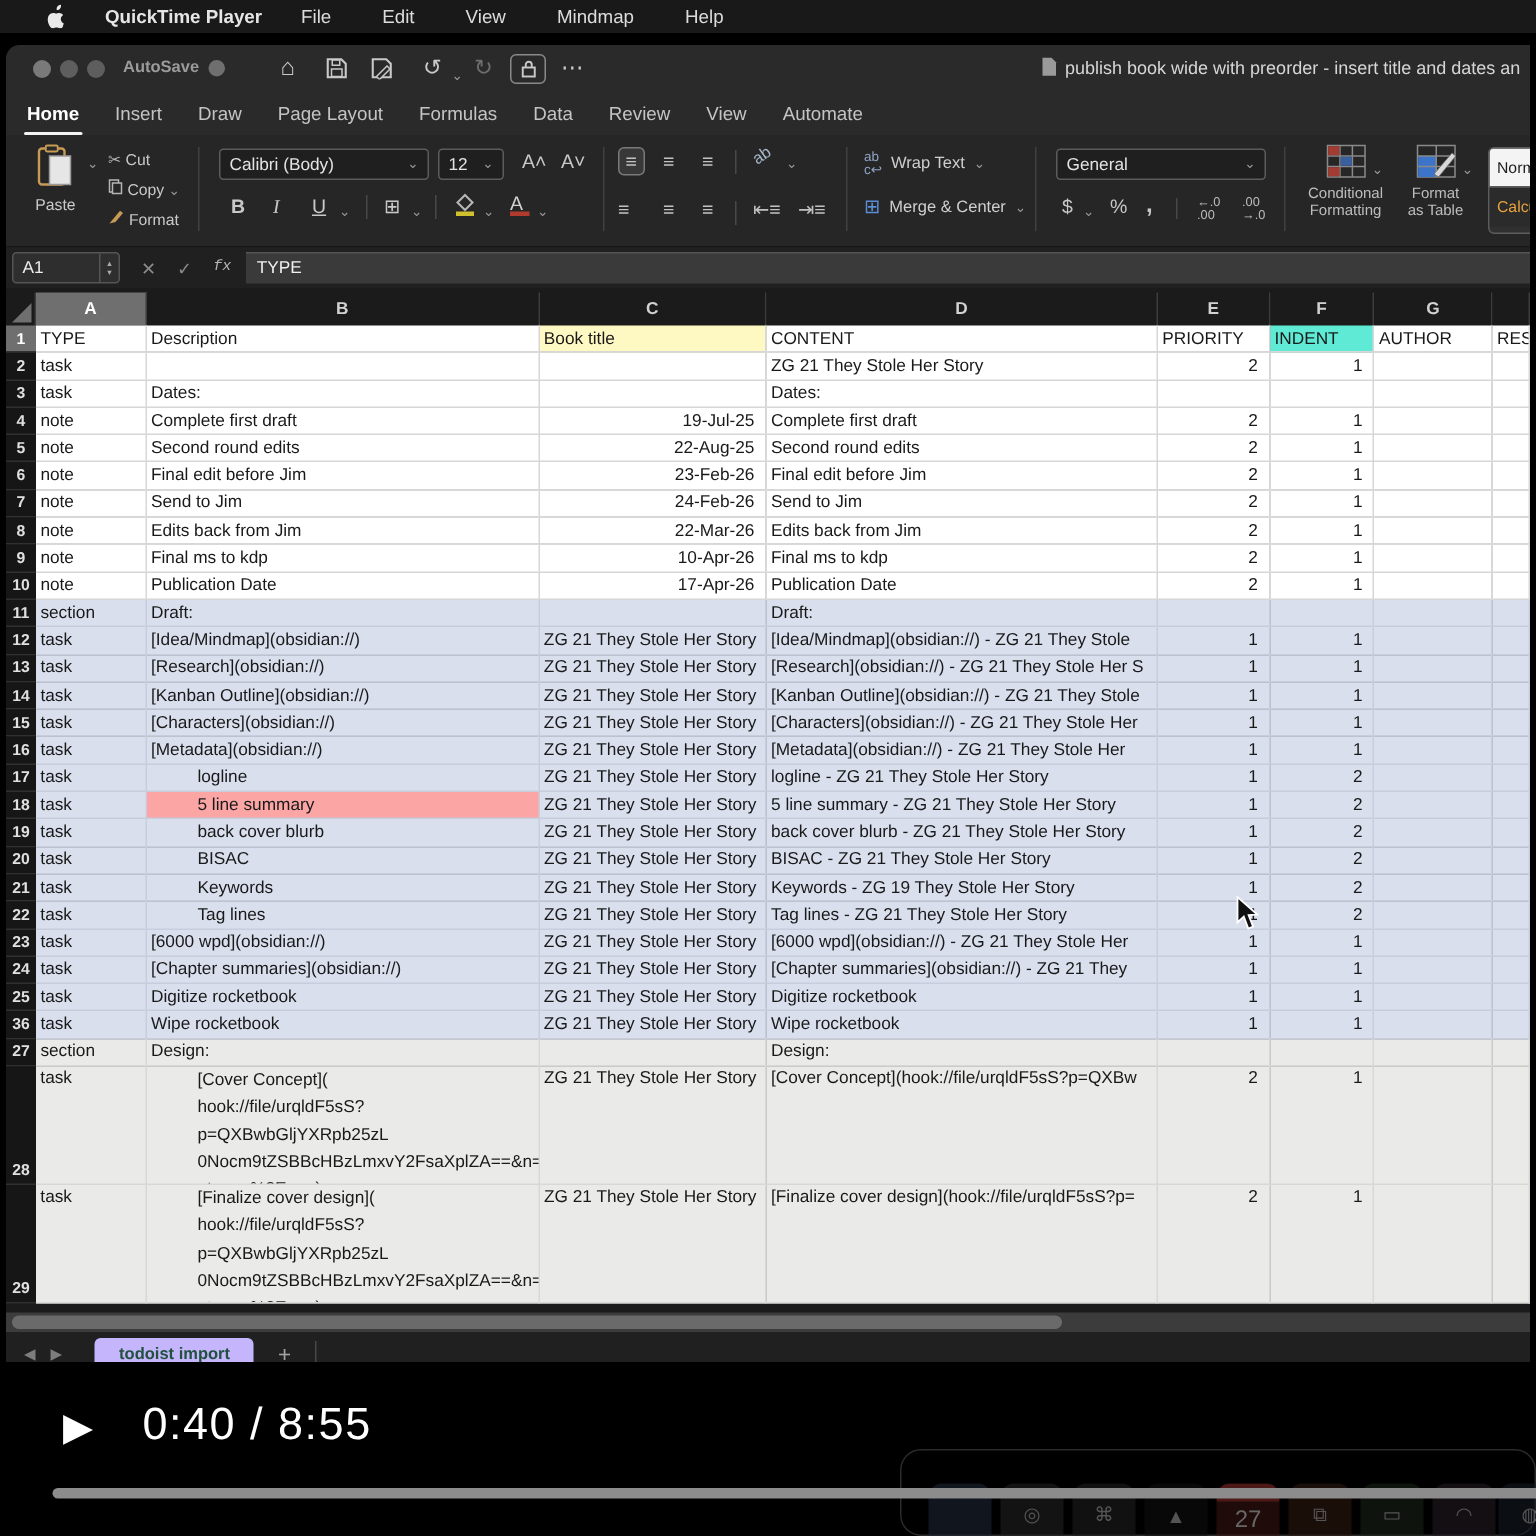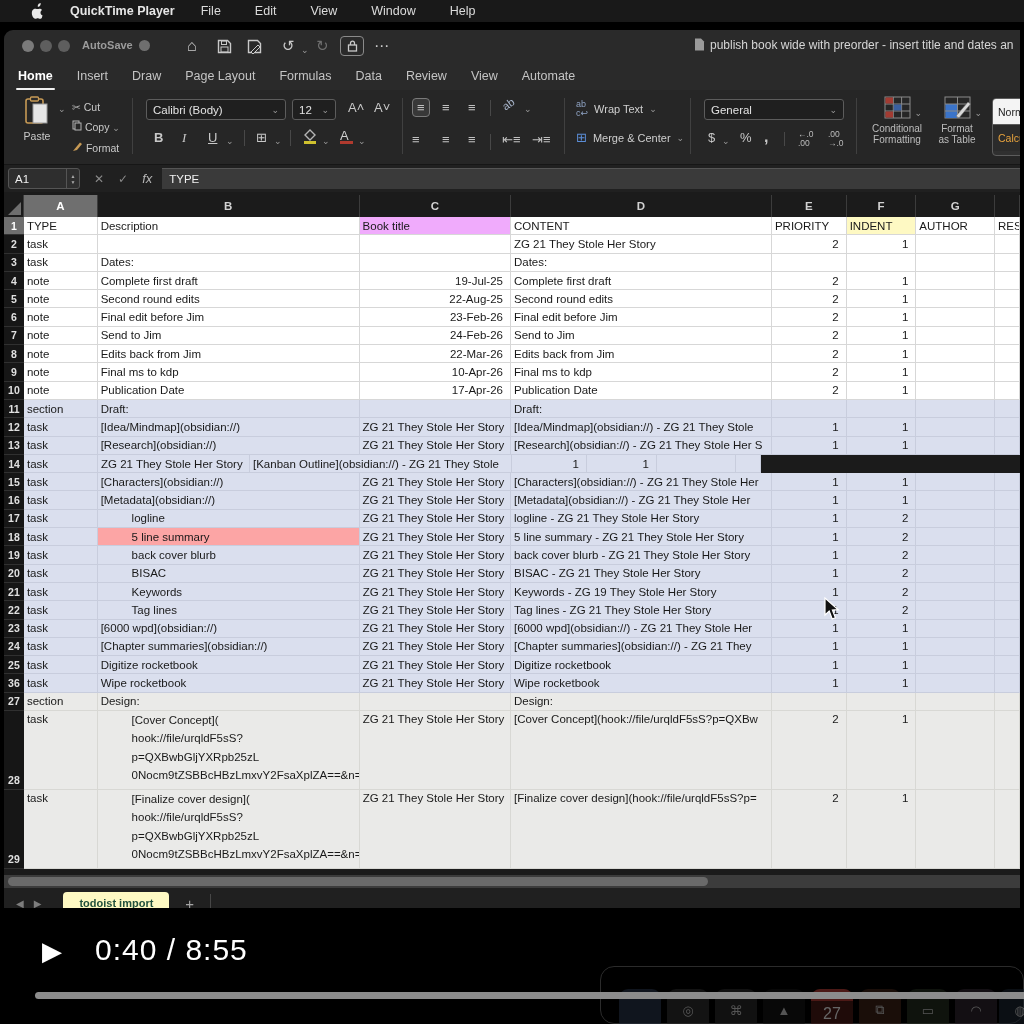--- a/index.html
+++ b/index.html
@@ -46,21 +46,21 @@
   .grp2 { font-size:8.5px; color:#bdbdbd; line-height:1.1; }
 
   
   #formulabar { position:absolute; left:0; top:135px; width:100%; height:27px; background:#202020;
     display:flex; align-items:center; }
   #namebox { width:72px; height:21px; margin-left:4px; background:#2e2e2e; border:1px solid #555;
     border-radius:3px; color:#eee; font-size:11.5px; display:flex; align-items:center; padding-left:6px; }
   #namebox .stepper { margin-left:auto; width:13px; height:100%; border-left:1px solid #555;
     display:flex; flex-direction:column; align-items:center; justify-content:center; font-size:5px; color:#aaa; line-height:1.2; }
   .fb-btn { color:#8a8a8a; font-size:12px; margin-left:14px; }
-  #fx { font-style:italic; font-family:Liberation Sans, sans-serif; color:#b5b5b5; font-size:13px; margin-left:14px; }
+  #fx { font-style:italic; font-family:Liberation Mono, monospace; color:#b5b5b5; font-size:10px; margin-left:14px; }
   #fb-input { flex:1; height:21px; margin-left:10px; background:#3a3a3a; border-top:1px solid #555;
     color:#f0f0f0; font-size:11.5px; display:flex; align-items:center; padding-left:7px; }
 
   
   #sheet { position:absolute; left:0; top:162px; width:100%; height:713px; background:#1b1b1b; }
   #colheads { position:absolute; left:0; top:3px; height:22px; width:100%; display:flex; }
   #corner { width:20px; height:22px; background:#1b1b1b; border-right:1px solid #3c3c3c; position:relative; }
   #corner::after { content:""; position:absolute; right:2px; bottom:2px; border-left:13px solid transparent; border-bottom:13px solid #6f6f6f; }
   .colhead { height:22px; display:flex; align-items:center; justify-content:center; color:#d2d2d2;
     font-size:11.5px; font-weight:bold; background:#1b1b1b; border-right:1px solid #3c3c3c; }
@@ -78,21 +78,21 @@
   .wrapped div { line-height:18.3px; }
 
   
   #hscroll { position:absolute; left:0; top:845px; width:100%; height:13px; background:#3c3c3c; }
   #hthumb { position:absolute; left:4px; top:2px; width:700px; height:9px; background:#6a6a6a; border-radius:5px; }
 
   
   #tabbar { position:absolute; left:0; top:858px; width:100%; height:30px; background:#202020;
     display:flex; align-items:center; }
   .sheetnav { color:#7d7d7d; font-size:10px; margin-left:12px; }
-  #sheettab { margin-left:22px; background:#fef9c3; border-radius:4px; height:22px; padding:0 16px;
+  #sheettab { margin-left:22px; background:#c4b5fd; border-radius:4px; height:22px; padding:0 16px;
     display:flex; align-items:center; color:#21503c; font-size:11px; font-weight:bold; }
   #addsheet { color:#a5a5a5; font-size:15px; margin-left:16px; }
   #tabdiv { width:1px; height:18px; background:#474747; margin-left:16px; }
 
   
   #statusbar { position:absolute; left:0; top:888px; width:100%; height:20px; background:#262626;
     border-top:1px solid #111; display:flex; align-items:center; color:#8f8f8f; font-size:11px; }
   #ready { margin-left:25px; }
   #acc { margin-left:30px; display:flex; align-items:center; gap:6px; }
 
@@ -117,21 +117,21 @@
   <span style="display:flex;align-items:center;">
     <svg width="14" height="16" viewBox="0 0 13 15">
         <path d="M9.5 2.3c.6-.8.5-1.9.4-2.3-.8.1-1.7.6-2.2 1.3-.5.6-.6 1.6-.4 2.2.9.1 1.7-.4 2.2-1.2zM11 14c-.7 1-2.2 1-2.9.6-.7-.3-1.3-.3-2 0-.8.4-2.1.4-2.9-.7C1.7 12 1 8.5 2.5 6.6c.7-.9 1.8-1.4 2.8-1.3.6 0 1.2.4 1.7.4.5 0 1-.4 1.8-.4 1 0 1.9.5 2.5 1.3-2.2 1.3-1.8 4.3.4 5.2-.3.8-.5 1.4-.7 2.2z" fill="#e8e8e8"></path>
       </svg>
   </span>
   <span class="app-name">QuickTime Player</span>
   <span id="menu-items" style="display:flex;gap:34px;">
       <span class="mitem">File</span>
       <span class="mitem">Edit</span>
       <span class="mitem">View</span>
-      <span class="mitem">Window</span>
+      <span class="mitem">Mindmap</span>
       <span class="mitem">Help</span>
     </span>
 </div>
 
 <div id="xlwin">
 
   <div id="titlebar">
     <span class="tl" style="left:18px;background:#7a7a7a;"></span>
     <span class="tl" style="left:36px;background:#5e5e5e;"></span>
     <span class="tl" style="left:54px;background:#5e5e5e;"></span>
@@ -328,24 +328,24 @@
         <div class="colhead" style="width: 75px;">E</div>
         <div class="colhead" style="width: 70px;">F</div>
         <div class="colhead" style="width: 79px;">G</div>
         <div class="colhead" style="width: 25px;"></div>
       </div>
     <div id="grid">
         <div class="row" style="height: 18.31px; --gl: #d7d7d7;">
           <div class="rn sel">1</div>
           <div class="cell" style="width: 74px; background: rgb(255, 255, 255);">TYPE</div>
           <div class="cell" style="width: 263px; background: rgb(255, 255, 255);">Description</div>
-          <div class="cell" style="width: 152px; background: #f0abfc;">Book title</div>
+          <div class="cell" style="width: 152px; background: #fef9c3;">Book title</div>
           <div class="cell" style="width: 262px; background: rgb(255, 255, 255);">CONTENT</div>
           <div class="cell" style="width: 75px; background: rgb(255, 255, 255);">PRIORITY</div>
-          <div class="cell" style="width: 70px; background: #fef9c3;">INDENT</div>
+          <div class="cell" style="width: 70px; background: #5eead4;">INDENT</div>
           <div class="cell" style="width: 79px; background: rgb(255, 255, 255);">AUTHOR</div>
           <div class="cell" style="width: 25px; background: rgb(255, 255, 255);">RES</div>
         </div>
         <div class="row" style="height: 18.31px; --gl: #d7d7d7;">
           <div class="rn">2</div>
           <div class="cell" style="width: 74px; background: rgb(255, 255, 255);">task</div>
           <div class="cell" style="width: 263px; background: rgb(255, 255, 255);"></div>
           <div class="cell" style="width: 152px; background: rgb(255, 255, 255);"></div>
           <div class="cell" style="width: 262px; background: rgb(255, 255, 255);">ZG 21 They Stole Her Story</div>
           <div class="cell num" style="width: 75px; background: rgb(255, 255, 255);">2</div>
@@ -470,20 +470,21 @@
           <div class="cell" style="width: 152px; background: rgb(218, 223, 238);">ZG 21 They Stole Her Story</div>
           <div class="cell" style="width: 262px; background: rgb(218, 223, 238);">[Research](obsidian://) - ZG 21 They Stole Her S</div>
           <div class="cell num" style="width: 75px; background: rgb(218, 223, 238);">1</div>
           <div class="cell num" style="width: 70px; background: rgb(218, 223, 238);">1</div>
           <div class="cell" style="width: 79px; background: rgb(218, 223, 238);"></div>
           <div class="cell" style="width: 25px; background: rgb(218, 223, 238);"></div>
         </div>
         <div class="row" style="height: 18.31px; --gl: #c8cddd;">
           <div class="rn">14</div>
           <div class="cell" style="width: 74px; background: rgb(218, 223, 238);">task</div>
+          <div class="cell" style="width: 263px; background: rgb(218, 223, 238);">[Kanban Outline](obsidian://)</div>
           <div class="cell" style="width: 152px; background: rgb(218, 223, 238);">ZG 21 They Stole Her Story</div>
           <div class="cell" style="width: 262px; background: rgb(218, 223, 238);">[Kanban Outline](obsidian://) - ZG 21 They Stole</div>
           <div class="cell num" style="width: 75px; background: rgb(218, 223, 238);">1</div>
           <div class="cell num" style="width: 70px; background: rgb(218, 223, 238);">1</div>
           <div class="cell" style="width: 79px; background: rgb(218, 223, 238);"></div>
           <div class="cell" style="width: 25px; background: rgb(218, 223, 238);"></div>
         </div>
         <div class="row" style="height: 18.31px; --gl: #c8cddd;">
           <div class="rn">15</div>
           <div class="cell" style="width: 74px; background: rgb(218, 223, 238);">task</div>

